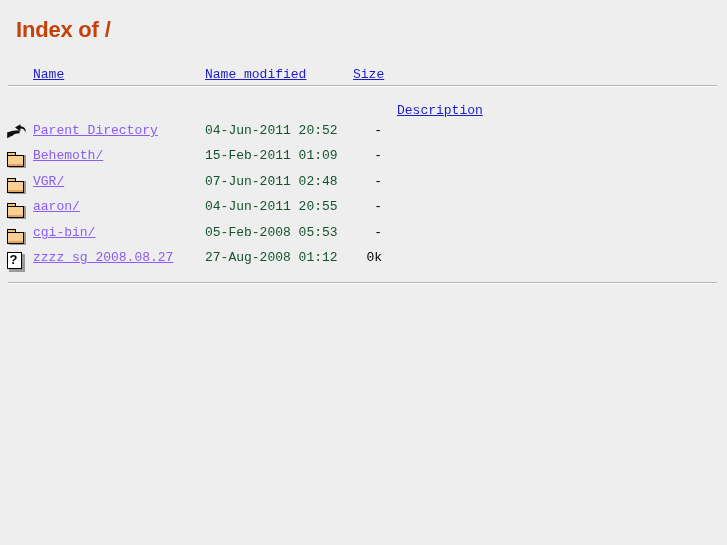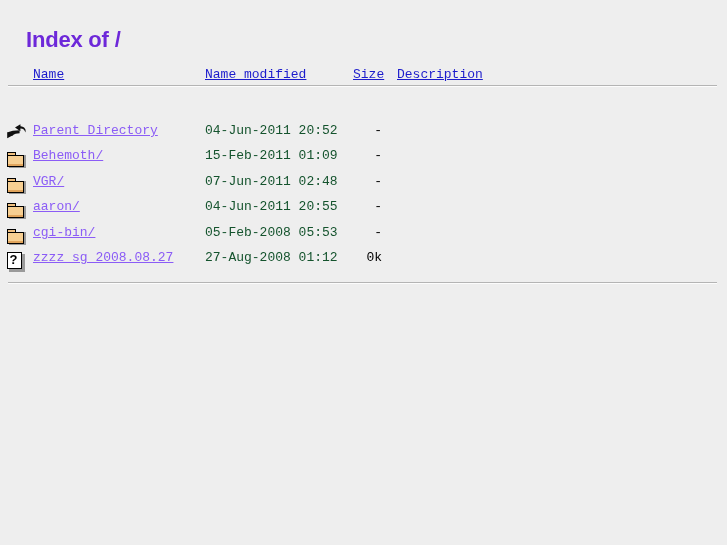--- a/index.html
+++ b/index.html
@@ -15,29 +15,29 @@
     color: #000000;
     overflow: hidden;
   }
   .page {
     position: relative;
     width: 727px;
     height: 545px;
     box-sizing: border-box;
   }
   h1.page-title {
-    margin: 18px;
+    margin: 8px;
     position: absolute;
     left: 8px;
     top: 9px;
     font-family: "Liberation Sans", sans-serif;
     font-size: 22px;
     font-weight: bold;
     letter-spacing: -0.2px;
-    color: #6d28d9;
+    color: #c2410c;
     white-space: pre;
   }
   hr.rule {
     position: absolute;
     left: 8px;
     width: 709px;
     height: 0;
     margin: 0;
     border: 0;
     border-top: 1px solid #b4b4b4;
@@ -86,20 +86,21 @@
     width: 42px;
     text-align: right;
     white-space: pre;
     color: #000000;
   }
   .col-desc {
     position: absolute;
     left: 397px;
     white-space: pre;
     color: #000000;
+    margin-top: 36px;
   }
 
   
   .head-row { top: 68px; }
   .head-row .col-name,
   .head-row .col-date,
   .head-row .col-size,
   .head-row .col-desc {
     color: #1c1ccc;
     text-decoration: underline;

